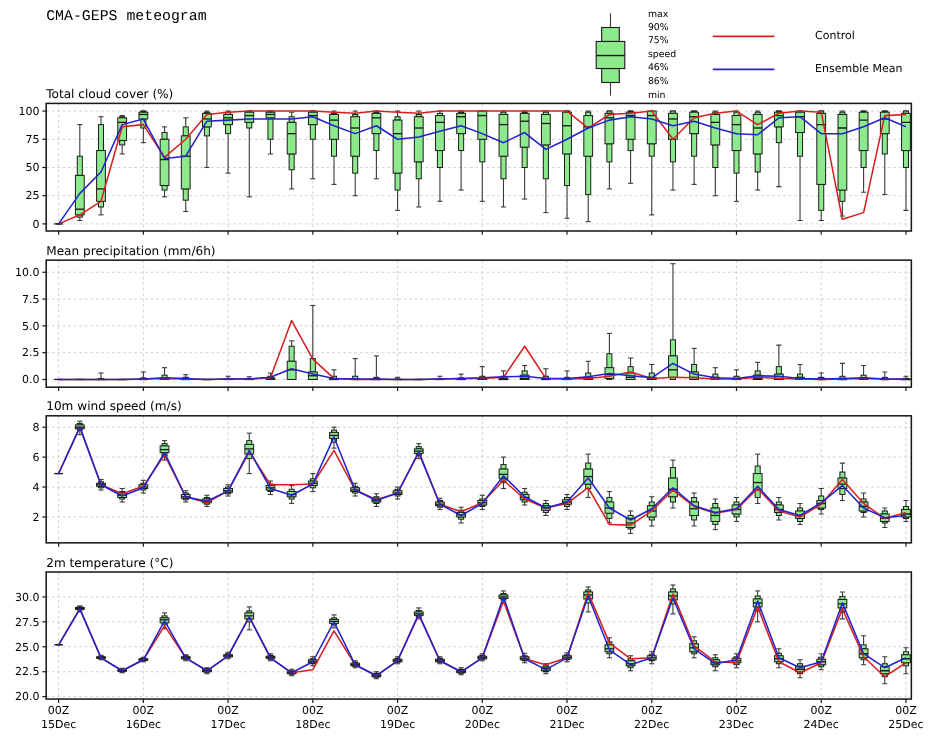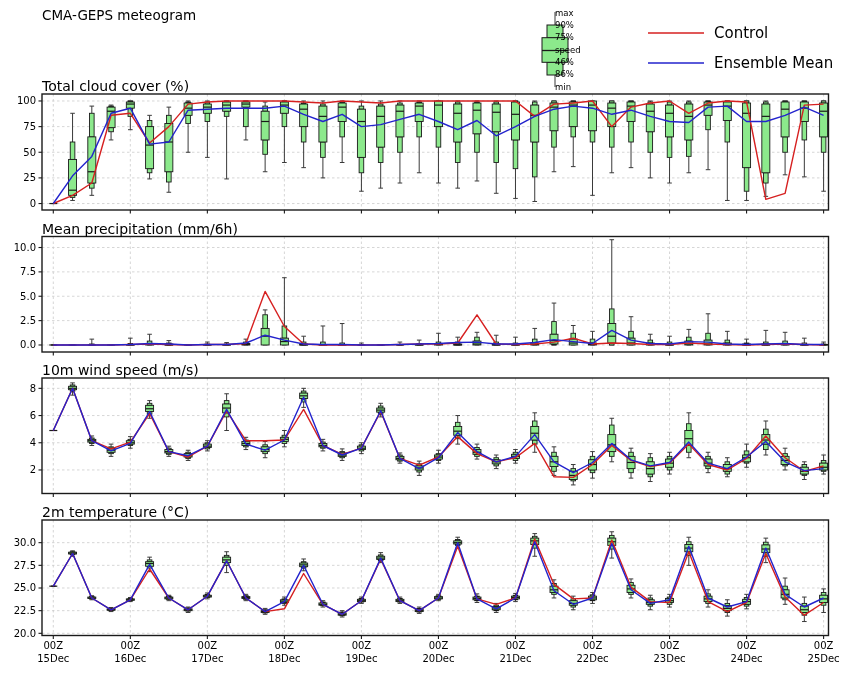--- a/index.html
+++ b/index.html
@@ -1,22 +1,22 @@
 <!DOCTYPE html>
 <html><head>
 <meta charset="utf-8">
 <style>
   html,body{margin:0;padding:0;background:#fff;}
   .fig{position:relative;width:845px;height:680px;background:#ffffff;
        font-family:"DejaVu Sans",sans-serif;color:#000;overflow:hidden;}
   .fig svg{position:absolute;left:0;top:0;}
-  .hdr{position:absolute;left:42px;top:5px;font-size:13.5px;line-height:21.5px;}
-  .ptitle{position:absolute;left:42px;font-size:14px;line-height:12px;}
-  .blab{position:absolute;left:555px;font-size:8.5px;line-height:11px;text-align:center;}
-  .llab{position:absolute;left:714px;font-size:15px;line-height:14px;text-align:right;}
+  .hdr{position:absolute;left:42px;top:5px;font-size:13.5px;line-height:21.5px;font-family:Liberation Mono, monospace;}
+  .ptitle{position:absolute;left:42px;font-size:11px;line-height:12px;}
+  .blab{position:absolute;left:589px;font-size:8.5px;line-height:11px;text-align:center;}
+  .llab{position:absolute;left:741px;font-size:10px;line-height:14px;}
 </style>
 </head>
 <body>
 
 <div class="fig">
   <svg id="chart" width="845" height="680" viewBox="0 0 845 680">
       <g>
         <line x1="53.3" x2="53.3" y1="94" y2="210" stroke="#cccccc" stroke-width="0.8" stroke-dasharray="2.5,2.5"></line>
         <line x1="130.32999999999998" x2="130.32999999999998" y1="94" y2="210" stroke="#cccccc" stroke-width="0.8" stroke-dasharray="2.5,2.5"></line>
         <line x1="207.36" x2="207.36" y1="94" y2="210" stroke="#cccccc" stroke-width="0.8" stroke-dasharray="2.5,2.5"></line>

